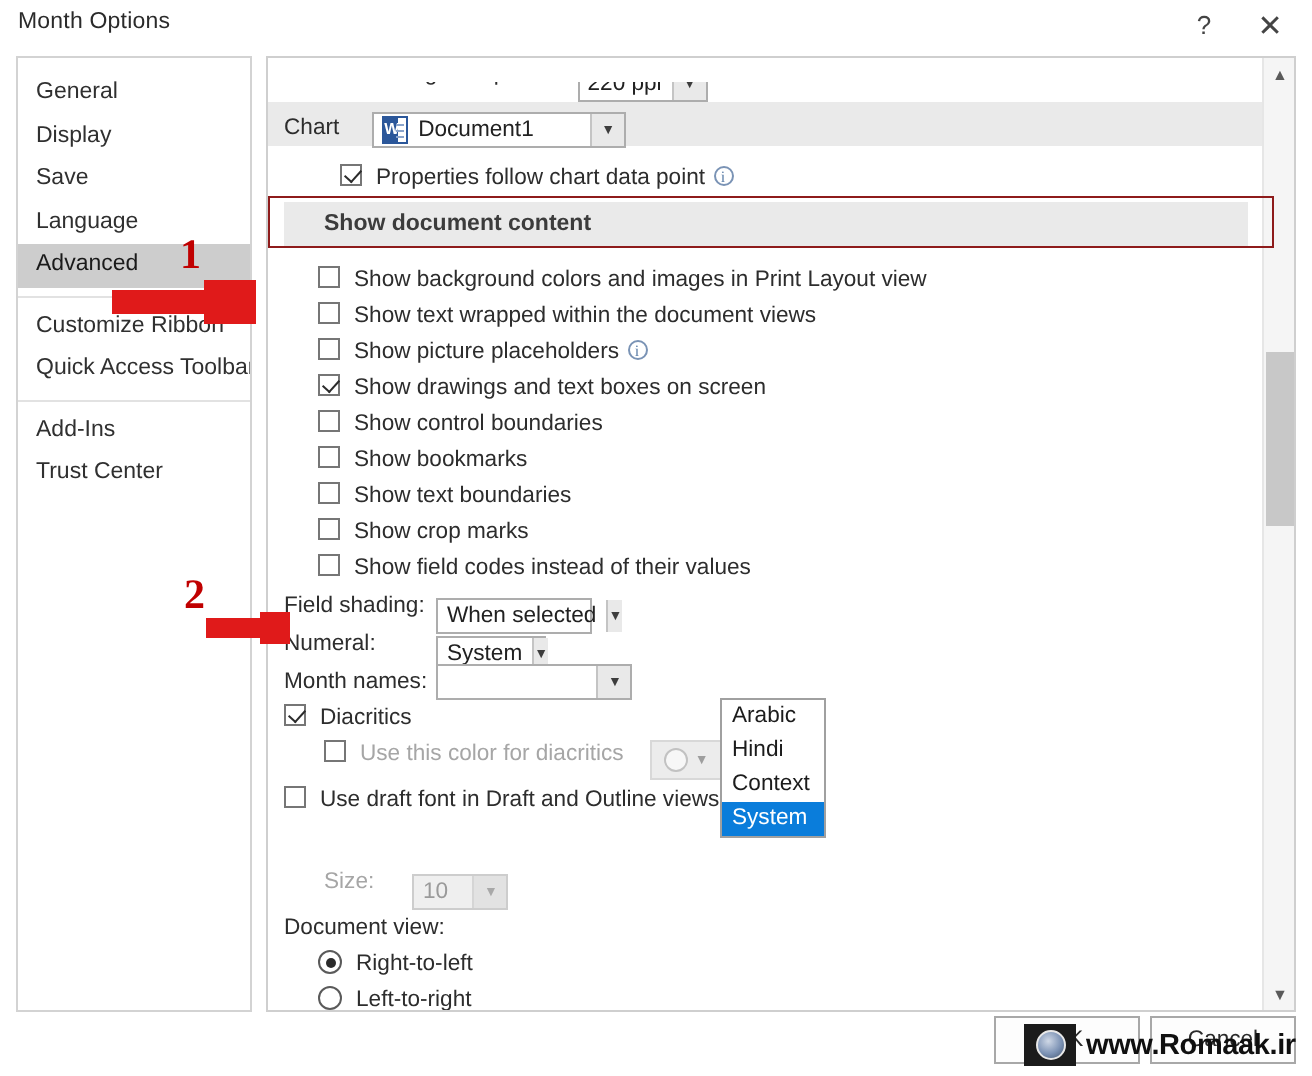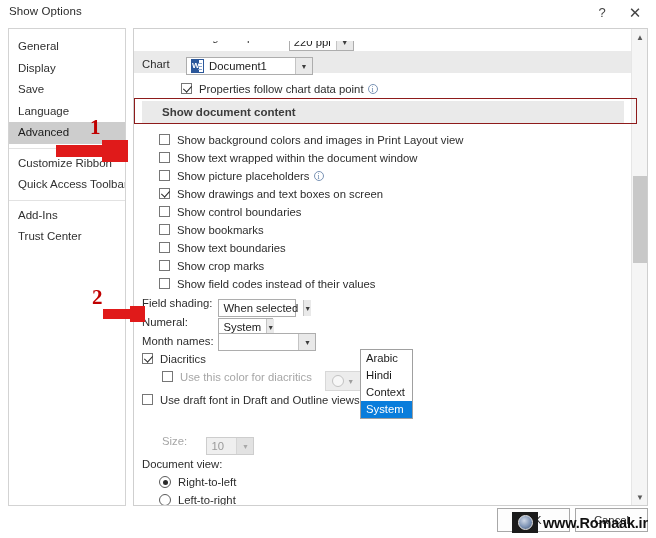--- a/index.html
+++ b/index.html
@@ -246,21 +246,21 @@
     position: absolute; left: 0; top: 0; width: 498px; height: 12px;
     background: #ffffff;
   }
 </style>
 </head>
 <body>
 
 <div id="app">
 
   <div class="titlebar">
-    <div class="title">Show Options</div>
+    <div class="title">Month Options</div>
     <div class="tb-btn tb-help">?</div>
     <div class="tb-btn tb-close">✕</div>
   </div>
 
   <div class="nav">
     <div class="nav-gap-top"></div>
     <div class="nav-item">General</div>
     <div class="nav-item">Display</div>
     <div class="nav-item">Save</div>
     <div class="nav-item">Language</div>
@@ -290,33 +290,33 @@
         <span class="lbl">Chart</span>
         <span class="combo" style="margin-left:12px; width:127px;">
           <span class="ctext" style="flex:1;">
             <span class="wicon"></span>
               <span>Document1</span>
           </span>
           <span class="carrow">▼</span>
         </span>
       </div>
 
-      <div class="row" style="top:50px; left:28px;padding-left:19px;">
+      <div class="row" style="top:50px; left:17px;padding-left:19px;">
         <span class="cb checked"></span><span class="lbl">Properties follow chart data point</span><span class="info">i</span>
       </div>
 
       <div class="sect" style="top:72px;">
         <span>Show document content</span>
       </div>
 
       <div class="row" style="top:101px; left:25px;">
         <span class="cb"></span><span class="lbl">Show background colors and images in Print Layout view</span>
       </div>
       <div class="row" style="top:119px; left:25px;">
-        <span class="cb"></span><span class="lbl">Show text wrapped within the document window</span>
+        <span class="cb"></span><span class="lbl">Show text wrapped within the document views</span>
       </div>
       <div class="row" style="top:137px; left:25px;">
         <span class="cb"></span><span class="lbl">Show picture placeholders</span><span class="info">i</span>
       </div>
       <div class="row" style="top:155px; left:25px;">
         <span class="cb checked"></span><span class="lbl">Show drawings and text boxes on screen</span>
       </div>
       <div class="row" style="top:173px; left:25px;">
         <span class="cb"></span><span class="lbl">Show control boundaries</span>
       </div>

